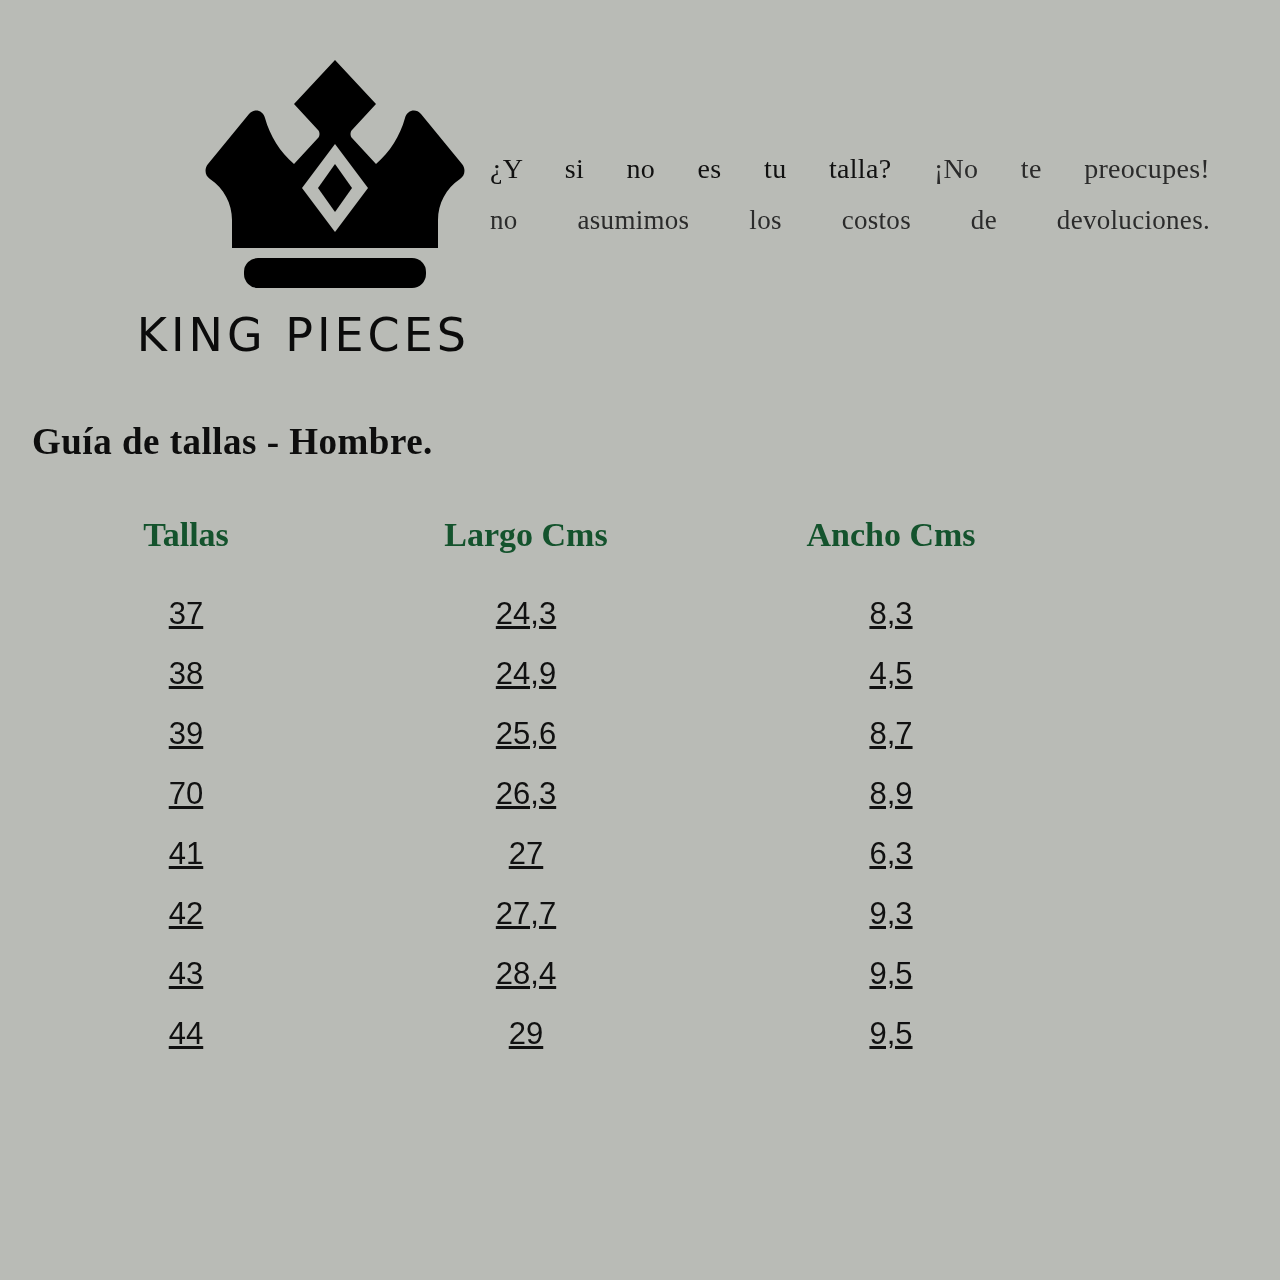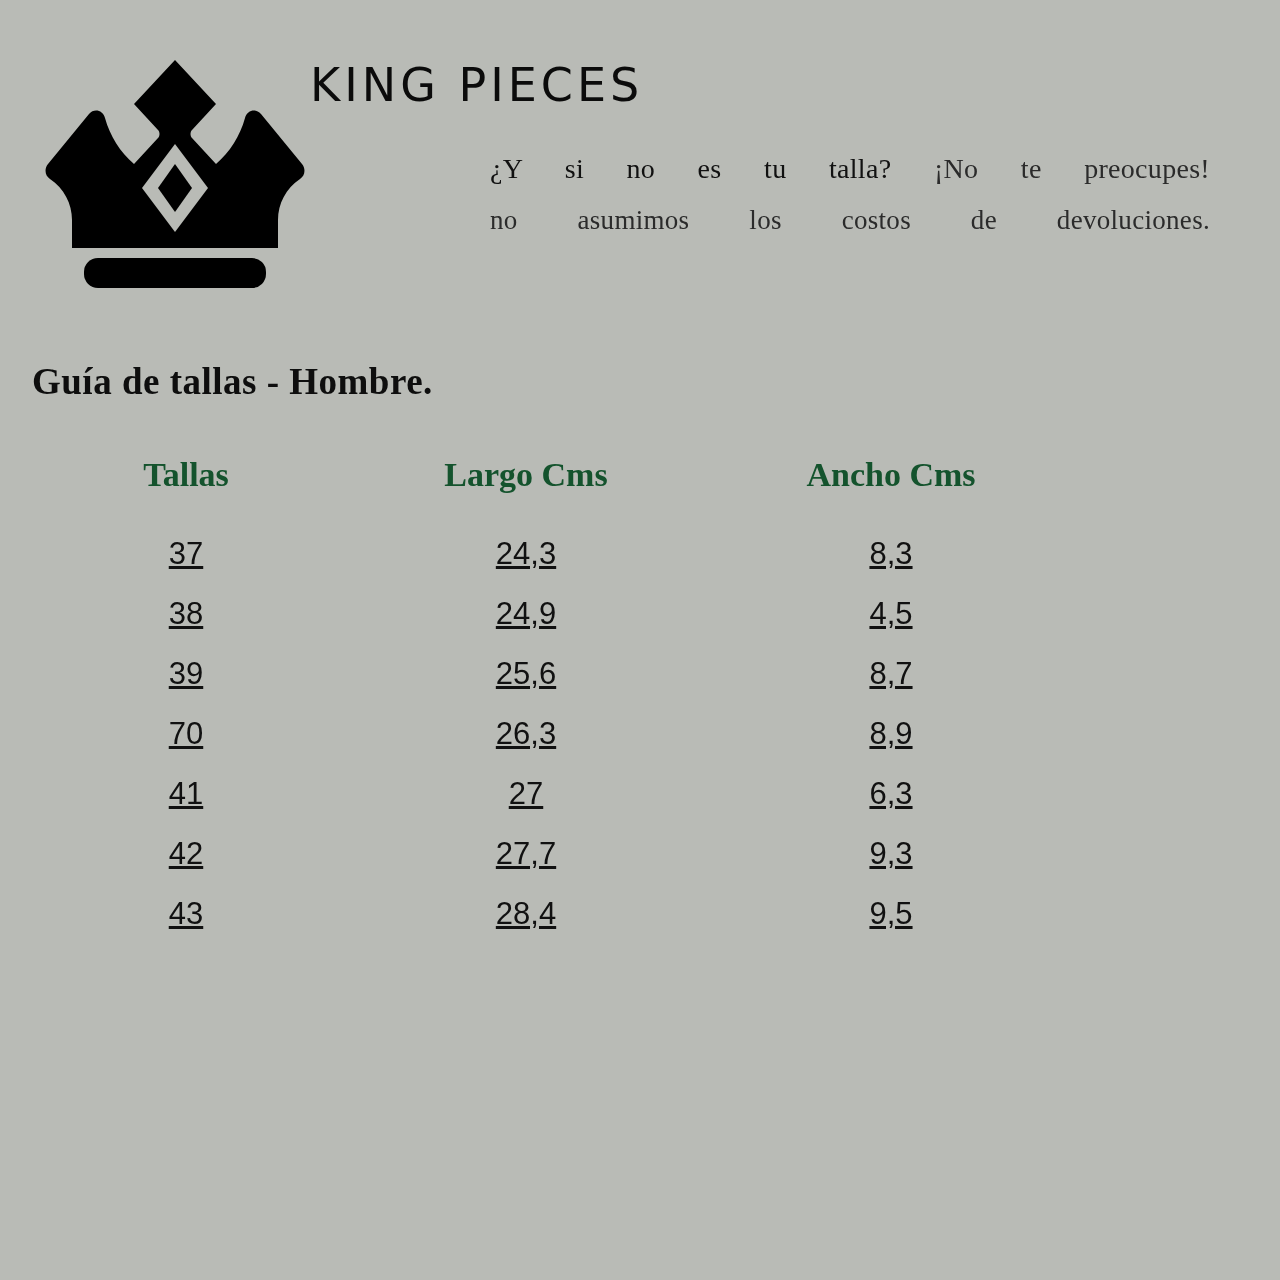--- a/index.html
+++ b/index.html
@@ -21,22 +21,22 @@
     display: flex;
     align-items: flex-start;
     padding: 40px 40px 0 40px;
     box-sizing: border-box;
   }
 
   .brand-block {
     width: 430px;
     flex: 0 0 430px;
     display: flex;
-    flex-direction: row;
-    align-items: flex-start;
+    flex-direction: column;
+    align-items: flex-end;
     padding-top: 12px;
   }
 
   .crown-icon {
     width: 270px;
     height: 250px;
     display: block;
   }
 
   .brand-name {
@@ -194,14 +194,19 @@
     <tr>
       <td>42</td>
       <td>27,7</td>
       <td>9,3</td>
     </tr>
     <tr>
       <td>43</td>
       <td>28,4</td>
       <td>9,5</td>
     </tr>
+    <tr>
+      <td>44</td>
+      <td>29</td>
+      <td>9,5</td>
+    </tr>
   </tbody>
 </table>
 
 </body></html>

